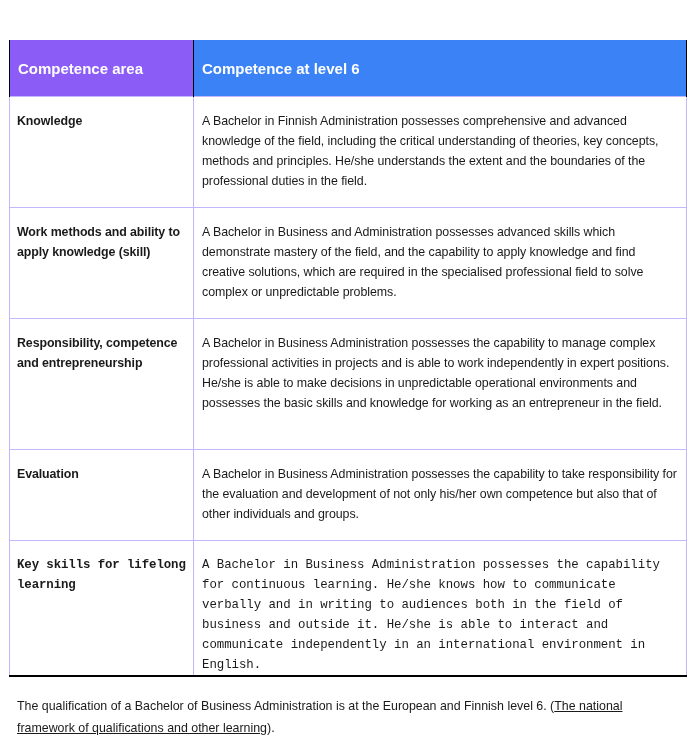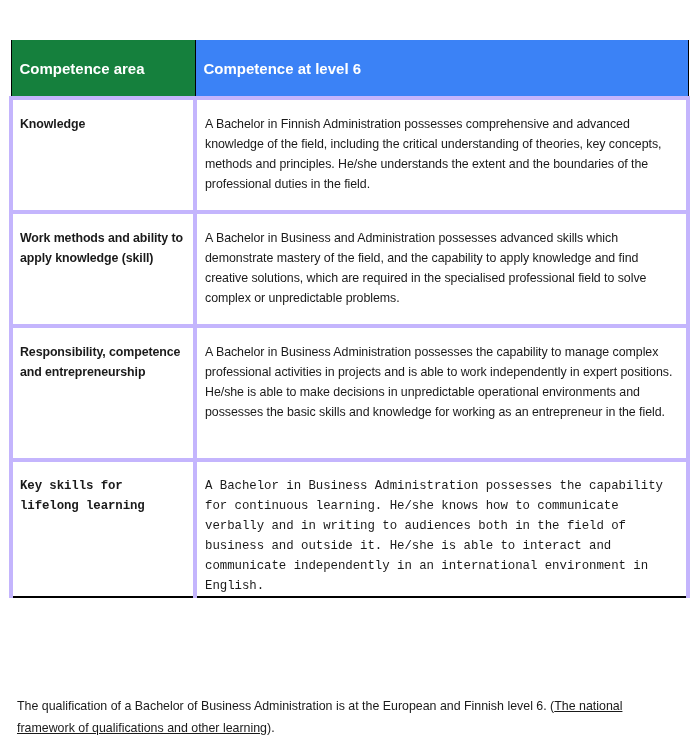--- a/index.html
+++ b/index.html
@@ -6,21 +6,21 @@
   body { width: 696px; height: 737px; position: relative; overflow: hidden;
          font-family: "Liberation Sans", sans-serif; color: #1a1a1a; }
   .tbl { position: absolute; left: 9px; top: 40px; width: 677px;
          border-collapse: collapse; table-layout: fixed; }
   .tbl col.c1 { width: 184px; }
   .tbl col.c2 { width: 493px; }
   .tbl th { background: #31a3b3; color: #ffffff; text-align: left;
             font-weight: bold; font-size: 15px; height: 56px; padding: 0 8px;
             border-left: 1px solid #000; border-right: 1px solid #000; }
   .tbl th + th { border-left: 1px solid #000; }
-  .tbl td { border: 4px solid #c4b5fd; vertical-align: top; padding: 14px 7px 0 7px;
+  .tbl td { border: 1px solid #c4b5fd; vertical-align: top; padding: 14px 7px 0 7px;
             font-size: 12.4px; line-height: 20px; }
   .tbl td.area { font-weight: bold; padding-left: 7px; letter-spacing: -0.1px; }
   .tbl td.desc { padding-left: 8px; letter-spacing: -0.05px; }
   .tbl tr.r1 td { height: 96px; }
   .tbl tr.r2 td { height: 96px; margin-left: 20px; }
   .tbl tr.r3 td { height: 116px; }
   .tbl tr.r4 td { height: 76px; }
   .tbl tr.r5 td { height: 96px; font-family: Liberation Mono, monospace; }
   .tbl tr:last-child td { border-bottom: 2px solid #000; }
   .footer { position: absolute; left: 17px; top: 683px; width: 660px;
@@ -30,37 +30,41 @@
 </head>
 <body>
 
 <table class="tbl">
   <colgroup>
       <col class="c1">
       <col class="c2">
     </colgroup>
   <thead>
     <tr>
-      <th style="background: #15803d;">Competence area</th>
+      <th style="background: #8b5cf6;">Competence area</th>
       <th style="background: #3b82f6;">Competence at level 6</th>
     </tr>
   </thead>
   <tbody>
     <tr class="r1">
       <td class="area">Knowledge</td>
       <td class="desc">A Bachelor in Finnish Administration possesses comprehensive and advanced knowledge of the field, including the critical understanding of theories, key concepts, methods and principles. He/she understands the extent and the boundaries of the professional duties in the field.</td>
     </tr>
     <tr class="r2">
       <td class="area">Work methods and ability to apply knowledge (skill)</td>
       <td class="desc">A Bachelor in Business and Administration possesses advanced skills which demonstrate mastery of the field, and the capability to apply knowledge and find creative solutions, which are required in the specialised professional field to solve complex or unpredictable problems.</td>
     </tr>
     <tr class="r3">
       <td class="area">Responsibility, competence and entrepreneurship</td>
       <td class="desc">A Bachelor in Business Administration possesses the capability to manage complex professional activities in projects and is able to work independently in expert positions. He/she is able to make decisions in unpredictable operational environments and possesses the basic skills and knowledge for working as an entrepreneur in the field.</td>
     </tr>
+    <tr class="r4">
+      <td class="area">Evaluation</td>
+      <td class="desc">A Bachelor in Business Administration possesses the capability to take responsibility for the evaluation and development of not only his/her own competence but also that of other individuals and groups.</td>
+    </tr>
     <tr class="r5">
       <td class="area">Key skills for lifelong learning</td>
       <td class="desc">A Bachelor in Business Administration possesses the capability for continuous learning. He/she knows how to communicate verbally and in writing to audiences both in the field of business and outside it. He/she is able to interact and communicate independently in an international environment in English.</td>
     </tr>
   </tbody>
 </table>
 
 <p class="footer"><span>The qualification of a Bachelor of Business Administration is at the European and Finnish level 6. (</span><a href="#">The national framework of qualifications and other learning</a><span>).</span></p>
 
 </body></html>

